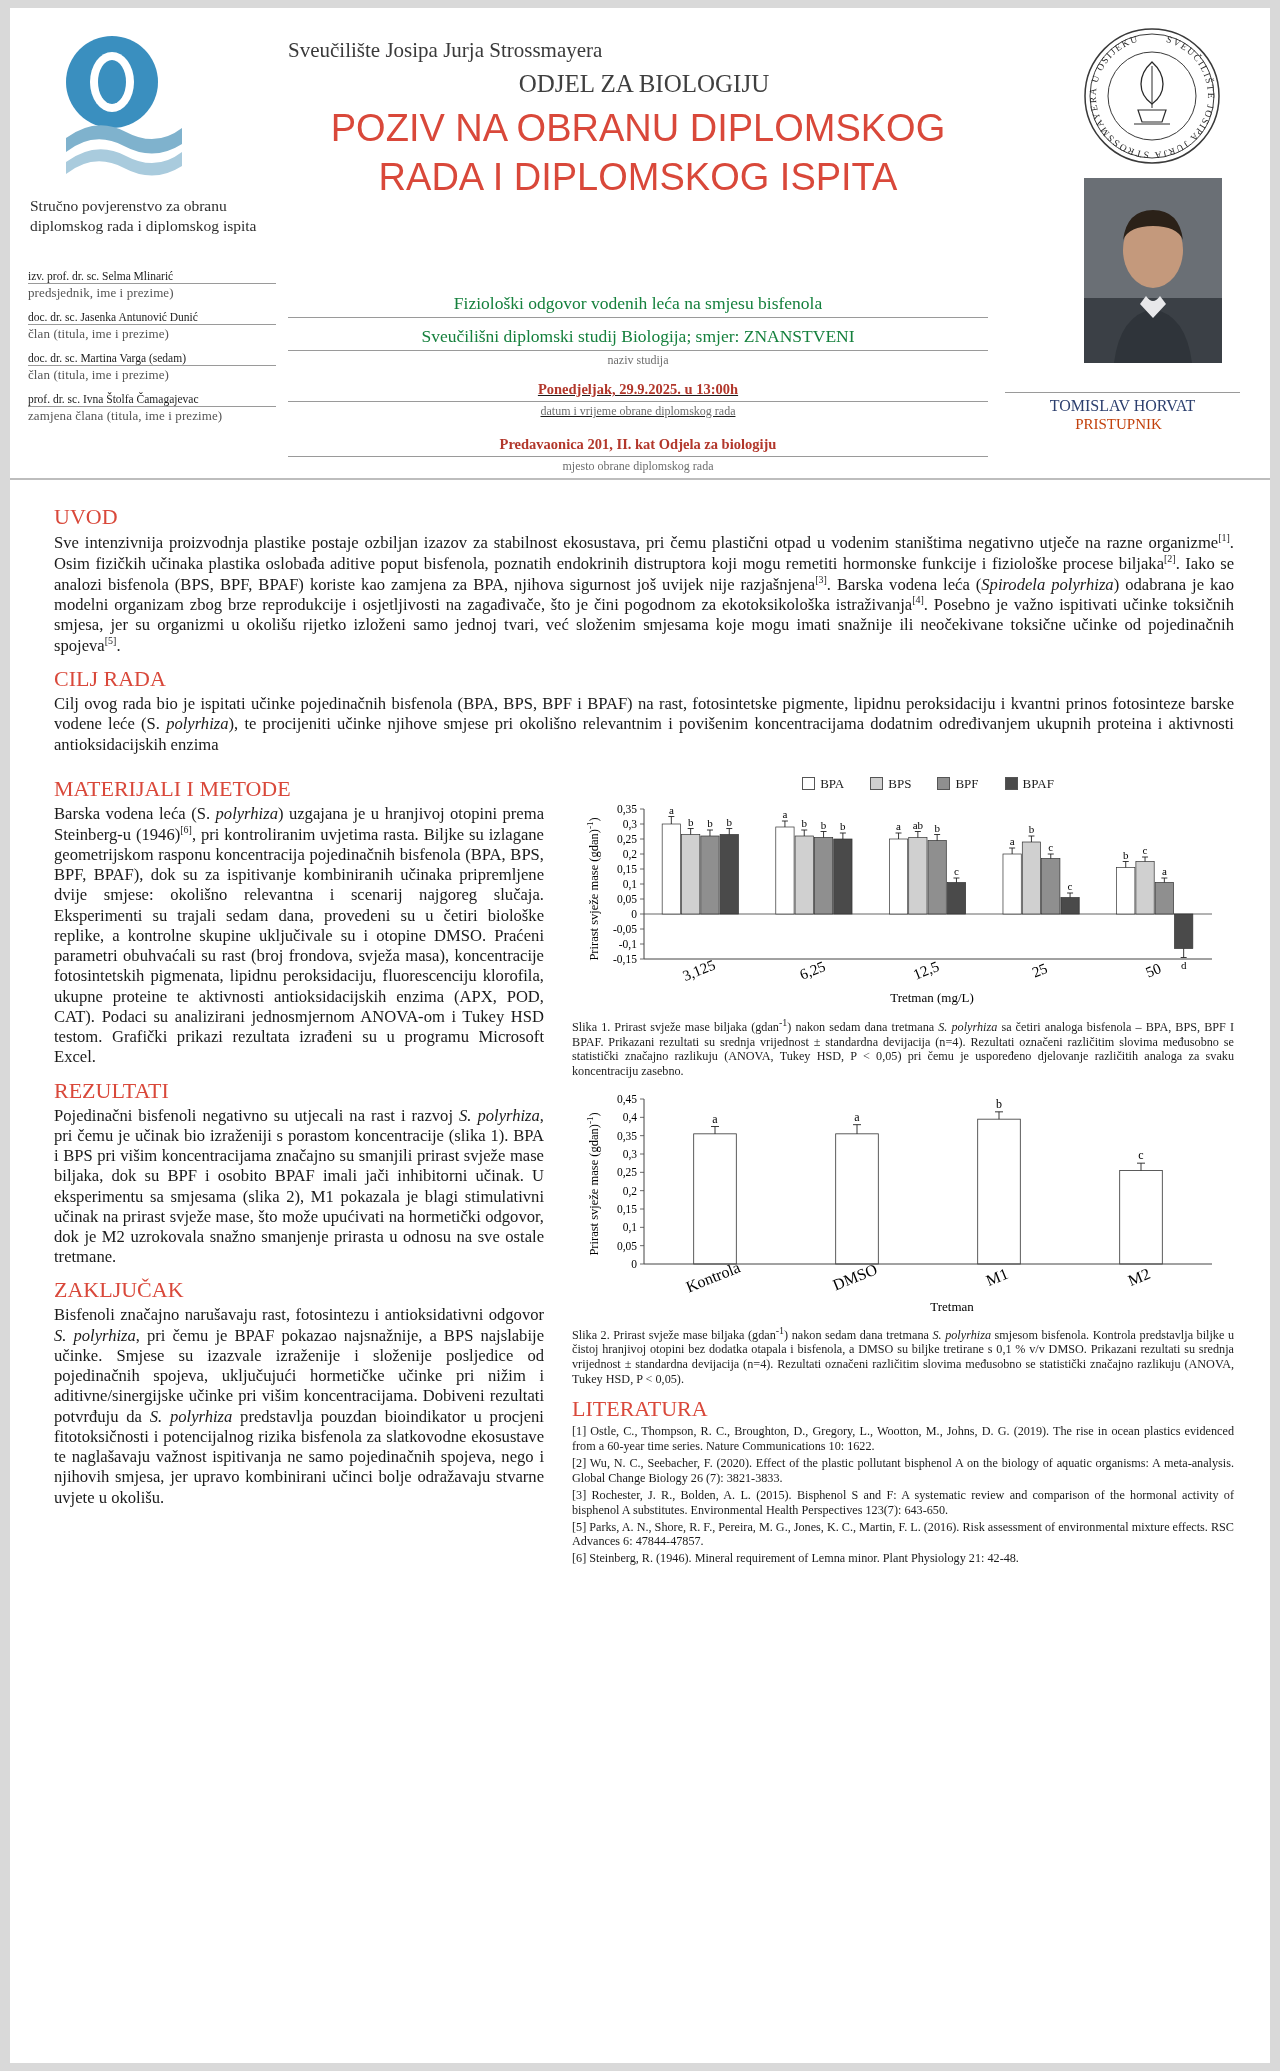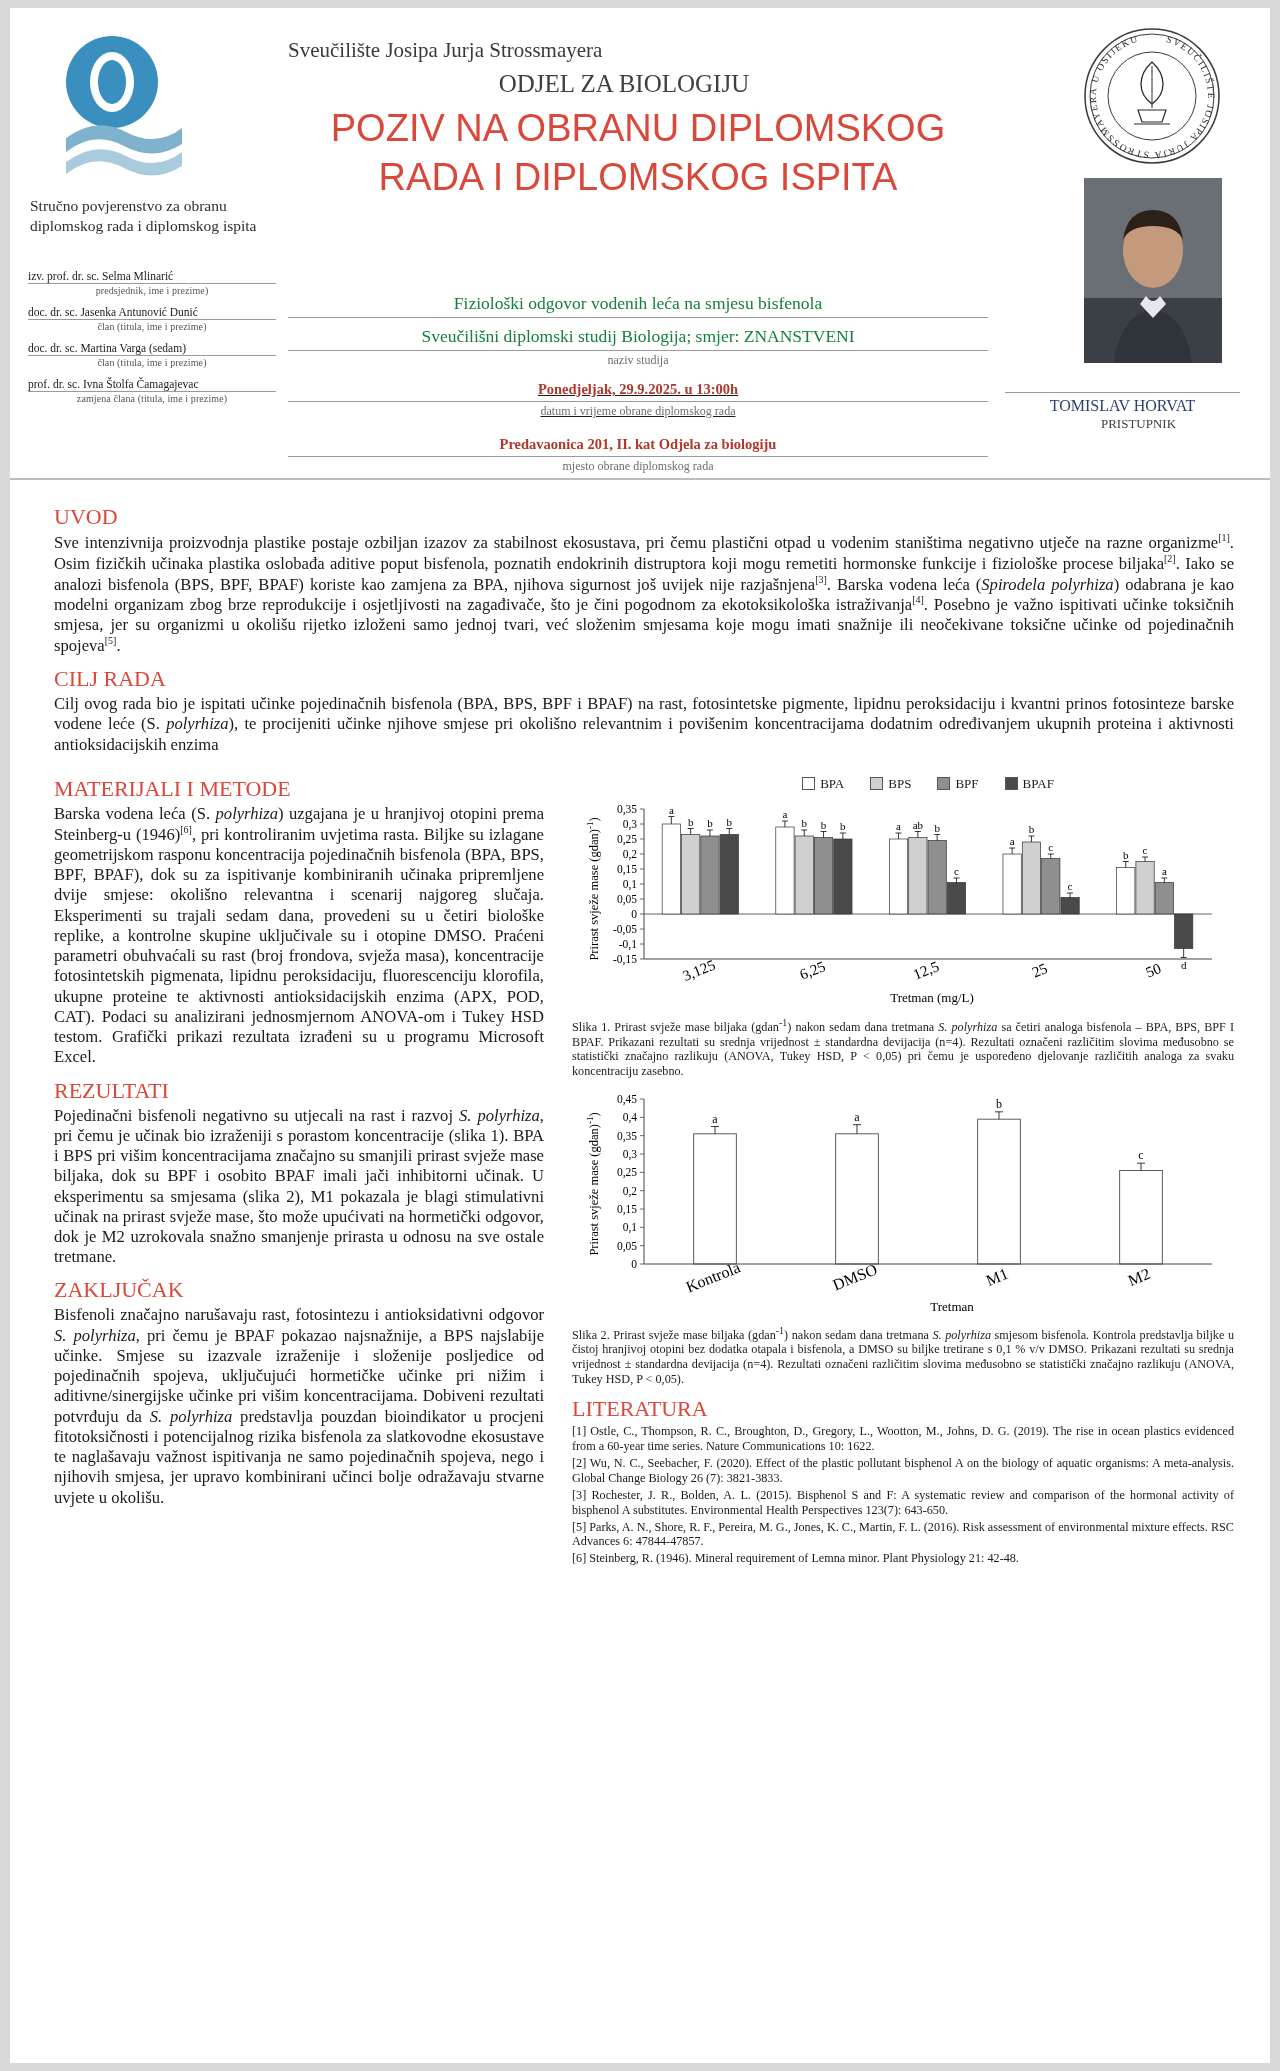--- a/index.html
+++ b/index.html
@@ -41,31 +41,31 @@
     width: 248px;
   }
   .cm-row { margin-bottom: 10px; }
   .cm-name {
     font-size: 11.5px; color: #1b1b1b;
     padding-bottom: 1px;
     border-bottom: 1px solid #9a9a9a;
     white-space: nowrap;
   }
   .cm-role {
-    font-size: 10px; color: #555; text-align: center;
+    font-size: 13px; color: #555; text-align: left;
     padding-top: 1px; letter-spacing: .1px;
   }
 
   .uni-line {
     position: absolute; left: 278px; top: 30px; width: 700px;
     font-size: 21px; color: #3a3a3a;
     font-family: "Liberation Serif", serif;
   }
   .dept-line {
-    position: absolute; left: 264px; top: 62px; width: 700px;
+    position: absolute; left: 284px; top: 62px; width: 700px;
     text-align: center; font-size: 25px; color: #3f3f3f;
   }
   .main-title {
     position: absolute; left: 270px; top: 96px; width: 716px;
     text-align: center;
     font-size: 38px; line-height: 1.28;
     color: #d9483a;
     font-family: "Liberation Sans", sans-serif;
     font-weight: normal;
   }
@@ -94,22 +94,22 @@
   .f2 { top: 318px; }
   .f3 { top: 373px; text-decoration: underline; }
   .f4 { top: 428px; }
 
   .student-name {
     position: absolute; right: 30px; top: 384px; width: 235px;
     text-align: center; font-size: 16px; color: #2c3f6e;
     border-top: 1px solid #9a9a9a; padding-top: 4px;
   }
   .student-cap {
-    position: absolute; right: 14px; top: 408px; width: 235px;
-    text-align: center; font-size: 13px; color: #404040;
+    position: absolute; right: 34px; top: 408px; width: 235px;
+    text-align: center; font-size: 15px; color: #c2410c;
   }
 
   
   .divider {
     position: absolute; left: 0; top: 470px; width: 1260px; height: 2px;
     background: #bdbdbd;
   }
 
   .content { position: absolute; left: 0; top: 478px; width: 1260px; }
 

